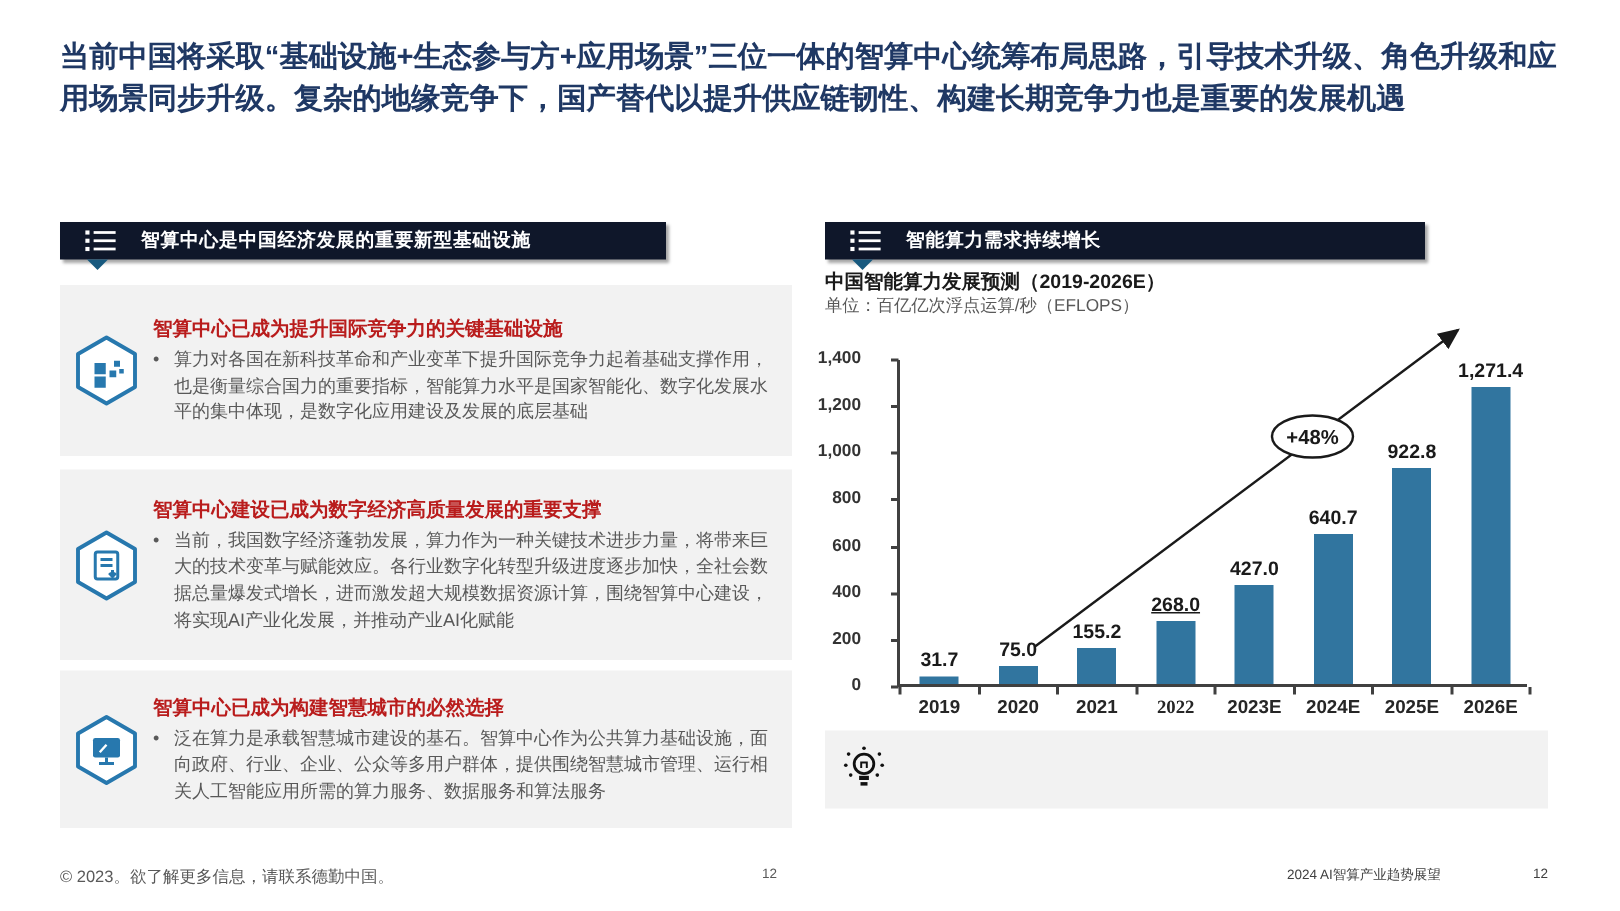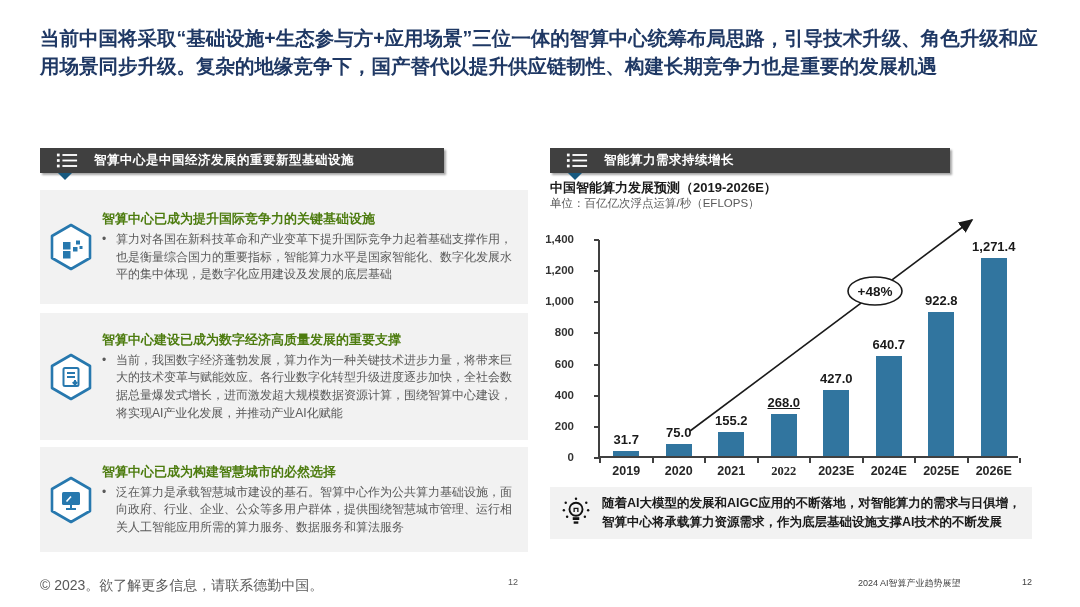--- a/index.html
+++ b/index.html
@@ -11,42 +11,42 @@
   .page { position:absolute; inset:0;padding-left:36px; }
 
   
   .page-title {
     position:absolute; left:40px; top:24px; width:1008px;
     font-size:19.5px; font-weight:bold; color:#1F3864; line-height:28px;
   }
 
   
   .banner {
-    position:absolute; height:25px; background:#404040;
+    position:absolute; height:25px; background:#0f172a;
     box-shadow:2px 2px 2px rgba(0,0,0,0.35);
     display:flex; align-items:center; color:#fff;
   }
   .banner .banner-icon { width:54px; display:flex; justify-content:center; align-items:center; }
   .banner .banner-text { font-size:12.5px; font-weight:bold; letter-spacing:0.5px; }
   .banner-tail {
     position:absolute; left:18px; top:25px; width:0; height:0;
     border-left:7px solid transparent; border-right:7px solid transparent;
     border-top:7px solid #17597F;
   }
   .banner-left  { left:40px;  top:148px; width:404px; }
   .banner-right { left:550px; top:148px; width:400px; }
 
   
   .info-box {
     position:absolute; left:40px; width:488px; background:#F2F2F2;
     display:flex; align-items:center;
   }
   .info-box .hex-wrap { width:62px; display:flex; justify-content:center; flex:0 0 62px; }
   .info-content { padding:8px 14px 8px 0; }
-  .info-title { font-size:13px; font-weight:bold; color:#4d7c0f; margin-bottom:3px; }
+  .info-title { font-size:13px; font-weight:bold; color:#b91c1c; margin-bottom:3px; }
   .info-body  { display:flex; font-size:12px; color:#595959; line-height:1.46; }
   .info-body .bullet { flex:0 0 14px; }
   #box1 { top:190px; height:114px; }
   #box2 { top:313px; height:127px; }
   #box3 { top:447px; height:105px; }
 
   
   .chart-title {
     position:absolute; left:550px; top:179px;
     font-size:13px; font-weight:bold; color:#1a1a1a;
@@ -85,21 +85,21 @@
   }
   .callout .bulb-wrap { flex:0 0 52px; display:flex; justify-content:center; }
   .callout-text {
     font-size:12.5px; font-weight:bold; color:#1a1a1a; line-height:1.5;
     padding-right:10px;
   }
 
   
   .foot { position:absolute; color:#595959; }
   #foot-source    { left:40px;  top:557px; font-size:9px; }
-  #foot-copy      { left:40px;  top:577px; font-size:14px; }
+  #foot-copy      { left:40px;  top:577px; font-size:11px; }
   #foot-page-mid  { left:508px; top:577px; font-size:9px; }
   #foot-report    { left:858px; top:577px; font-size:9px; color:#404040; }
   #foot-page-right{ left:1022px;top:577px; font-size:9px; color:#404040; }
 </style>
 </head>
 <body>
 
 <div class="page">
 
   <div class="page-title">当前中国将采取“基础设施+生态参与方+应用场景”三位一体的智算中心统筹布局思路，引导技术升级、角色升级和应用场景同步升级。复杂的地缘竞争下，国产替代以提升供应链韧性、构建长期竞争力也是重要的发展机遇</div>
@@ -281,21 +281,20 @@
             <circle cx="28" cy="14" r="1.3"></circle>
           <circle cx="5.5" cy="21" r="1.3"></circle>
             <circle cx="24.5" cy="21" r="1.3"></circle>
         </g>
         <circle cx="15" cy="13" r="7" fill="none" stroke="#111111" stroke-width="2"></circle>
         <path d="M13 16 v-4 h4 v4" fill="none" stroke="#111111" stroke-width="1.4"></path>
         <rect x="11.5" y="21.5" width="7" height="3" fill="#111111"></rect>
         <rect x="12.5" y="26" width="5" height="2.5" fill="#111111"></rect>
       </svg>
     </span>
-    <span class="callout-text">随着AI大模型的发展和AIGC应用的不断落地，对智能算力的需求与日俱增，智算中心将承载算力资源需求，作为底层基础设施支撑AI技术的不断发展</span>
   </div>
 
   <div class="foot" id="foot-copy">© 2023。欲了解更多信息，请联系德勤中国。</div>
   <div class="foot" id="foot-page-mid">12</div>
   <div class="foot" id="foot-report">2024 AI智算产业趋势展望</div>
   <div class="foot" id="foot-page-right">12</div>
 
 </div>
 
 </body></html>

